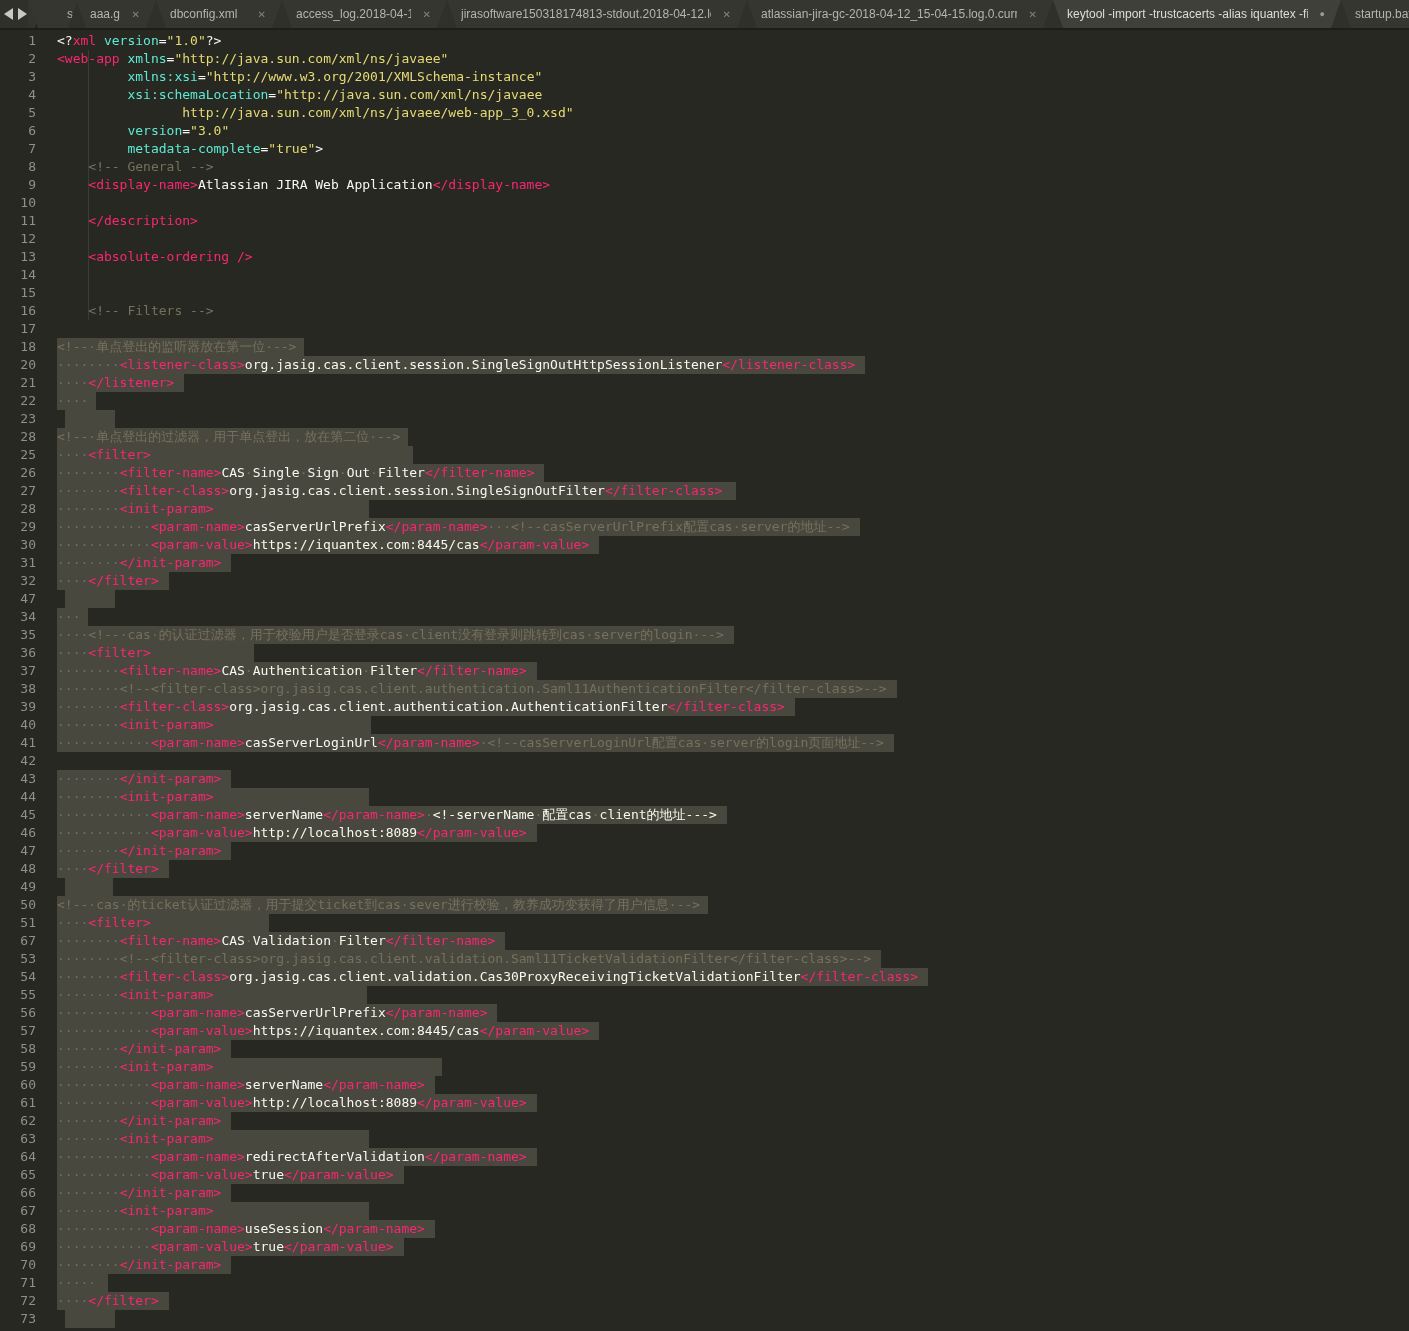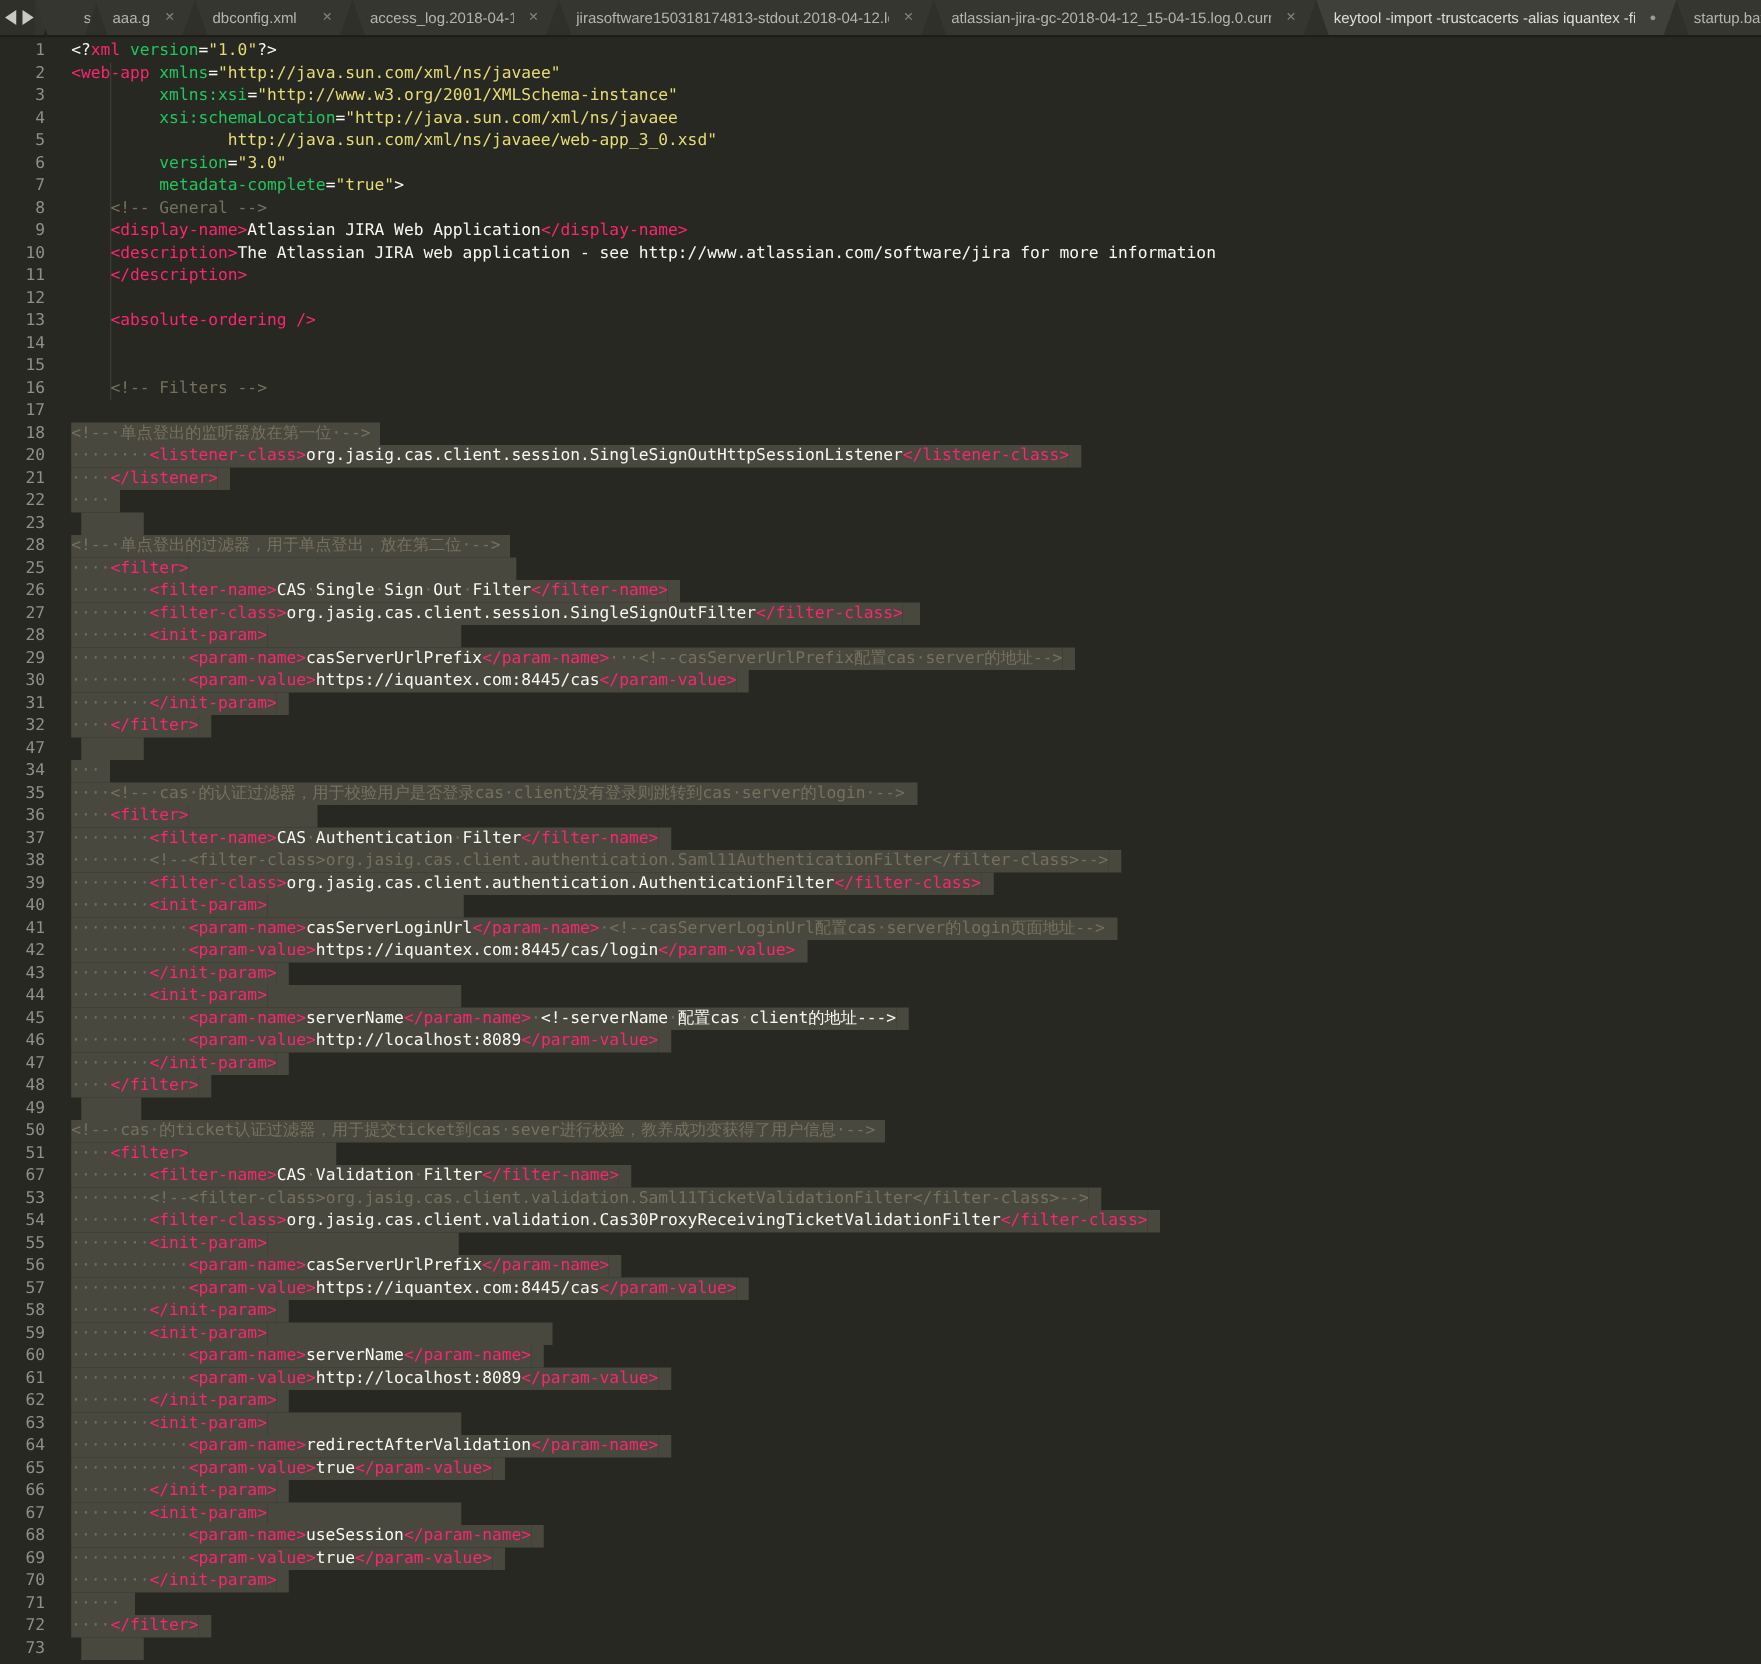--- a/index.html
+++ b/index.html
@@ -38,21 +38,21 @@
   #lines{position:absolute;top:2px;left:0;width:100%;}
   .indent-guide{position:absolute;left:88px;top:20px;height:270px;width:1px;background:#3b3c34;}
   .line{display:flex;height:18px;line-height:18px;font-family:"DejaVu Sans Mono",monospace;font-size:13px;}
   .ln{width:36px;flex:none;text-align:right;color:#8f908a;user-select:none;}
   .codewrap{margin-left:21px;white-space:pre;display:flex;}
   .seg{display:inline-block;height:18px;}
   .seg.sel{background:#49483e;}
   .lead{flex:none;height:18px;}
   .trail{flex:none;height:18px;background:#49483e;}
   .tk-p{color:#f92672;}
-  .tk-g{color:#22c55e;}
+  .tk-g{color:#5eead4;}
   .tk-y{color:#e6db74;}
   .tk-w{color:#f8f8f2;}
   .tk-c{color:#75715e;}
   .tk-d{color:#6f6f64;}
 </style>
 </head>
 <body>
 
 <div class="tabbar">
   <div class="navarrows">
@@ -131,21 +131,20 @@
       <div class="line">
         <span class="ln">8</span>
         <span class="codewrap"><span class="seg"><span class="tk-w">    </span><span class="tk-c">&lt;!-- General --&gt;</span></span></span>
       </div>
       <div class="line">
         <span class="ln">9</span>
         <span class="codewrap"><span class="seg"><span class="tk-w">    </span><span class="tk-p">&lt;display-name&gt;</span><span class="tk-w">Atlassian JIRA Web Application</span><span class="tk-p">&lt;/display-name&gt;</span></span></span>
       </div>
       <div class="line">
         <span class="ln">10</span>
-        <span class="codewrap"><span class="seg"><span class="tk-w">    </span><span class="tk-p">&lt;description&gt;</span><span class="tk-w">The Atlassian JIRA web application - see http://www.atlassian.com/software/jira for more information</span></span></span>
       </div>
       <div class="line">
         <span class="ln">11</span>
         <span class="codewrap"><span class="seg"><span class="tk-w">    </span><span class="tk-p">&lt;/description&gt;</span></span></span>
       </div>
       <div class="line">
         <span class="ln">12</span>
         <span class="codewrap"></span>
       </div>
       <div class="line">
@@ -255,21 +254,20 @@
       <div class="line">
         <span class="ln">40</span>
         <span class="codewrap"><span class="seg sel"><span class="tk-d">········</span><span class="tk-p">&lt;init-param&gt;</span></span><span class="trail" style="width: 157px;"></span></span>
       </div>
       <div class="line">
         <span class="ln">41</span>
         <span class="codewrap"><span class="seg sel"><span class="tk-d">············</span><span class="tk-p">&lt;param-name&gt;</span><span class="tk-w">casServerLoginUrl</span><span class="tk-p">&lt;/param-name&gt;</span><span class="tk-d">·</span><span class="tk-c">&lt;!--casServerLoginUrl配置cas</span><span class="tk-d">·</span><span class="tk-c">server的login页面地址--&gt;</span></span><span class="trail" style="width: 10px;"></span></span>
       </div>
       <div class="line">
         <span class="ln">42</span>
-        <span class="codewrap"><span class="seg sel"><span class="tk-d">············</span><span class="tk-p">&lt;param-value&gt;</span><span class="tk-w">https://iquantex.com:8445/cas/login</span><span class="tk-p">&lt;/param-value&gt;</span></span><span class="trail" style="width: 10px;"></span></span>
       </div>
       <div class="line">
         <span class="ln">43</span>
         <span class="codewrap"><span class="seg sel"><span class="tk-d">········</span><span class="tk-p">&lt;/init-param&gt;</span></span><span class="trail" style="width: 10px;"></span></span>
       </div>
       <div class="line">
         <span class="ln">44</span>
         <span class="codewrap"><span class="seg sel"><span class="tk-d">········</span><span class="tk-p">&lt;init-param&gt;</span></span><span class="trail" style="width: 155px;"></span></span>
       </div>
       <div class="line">

